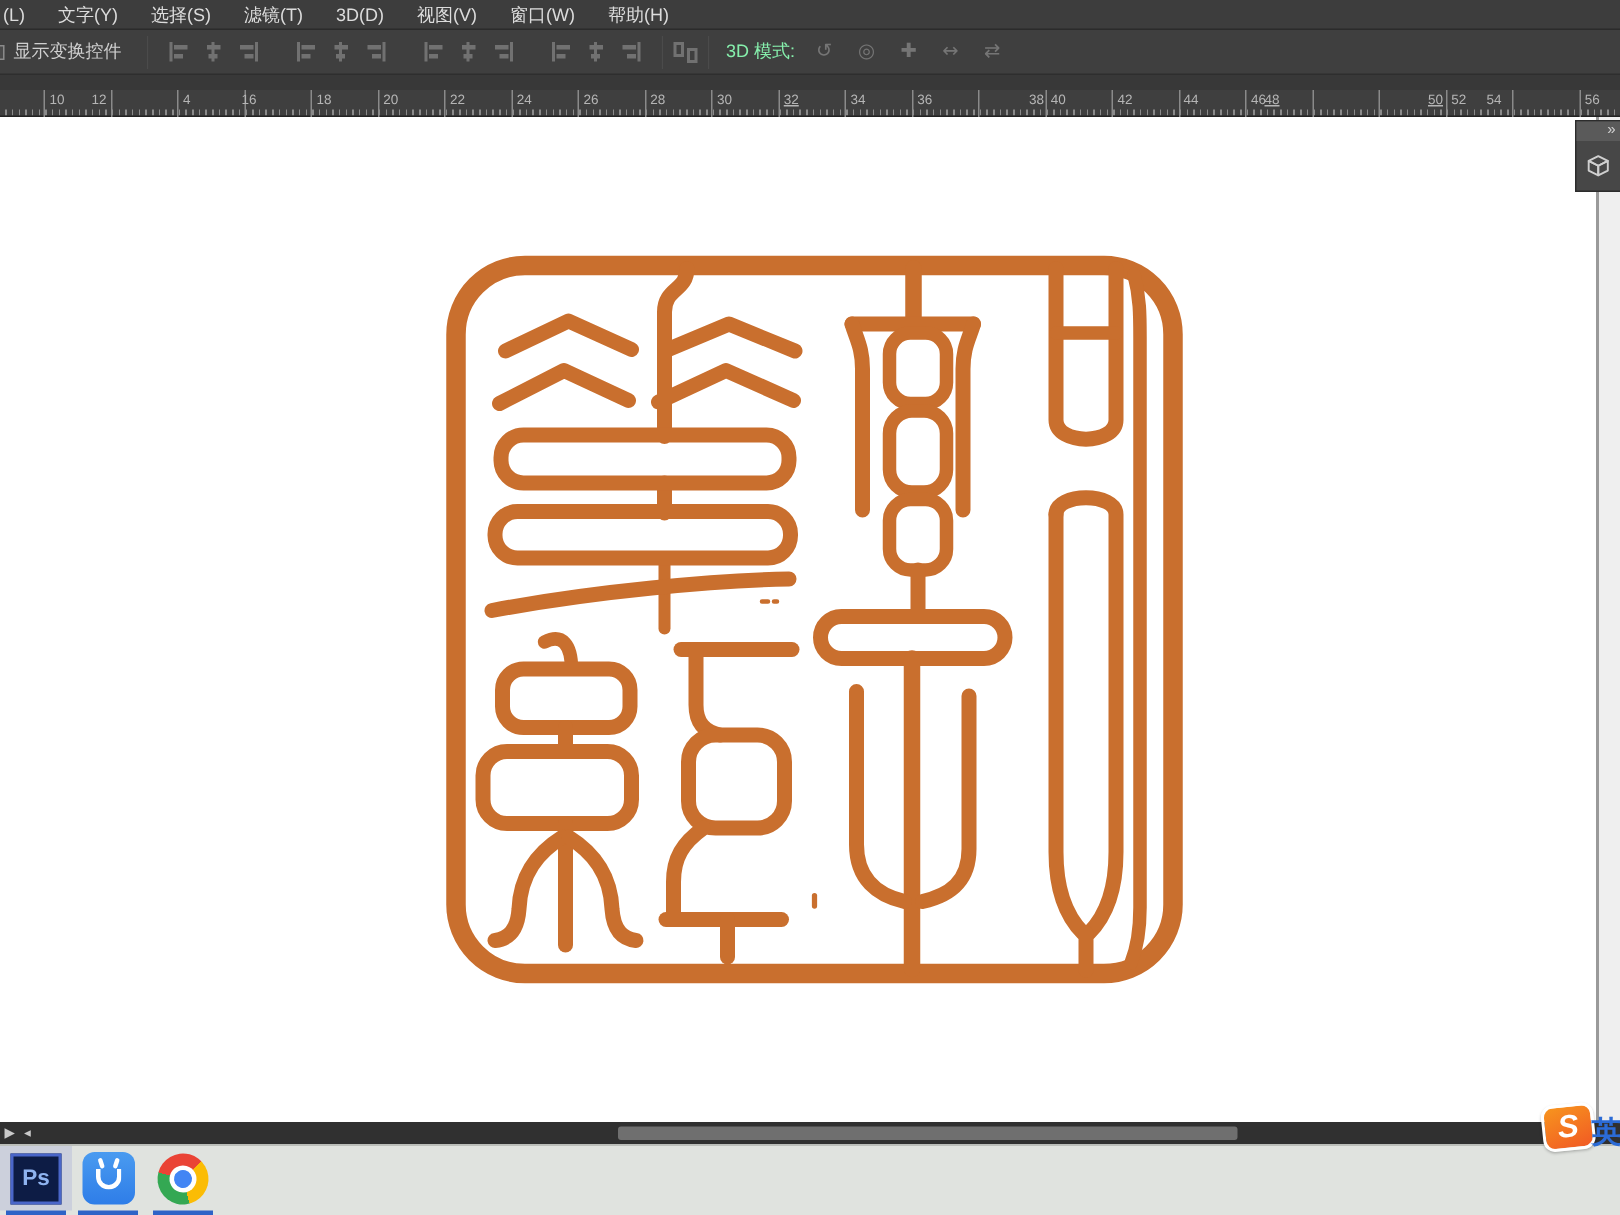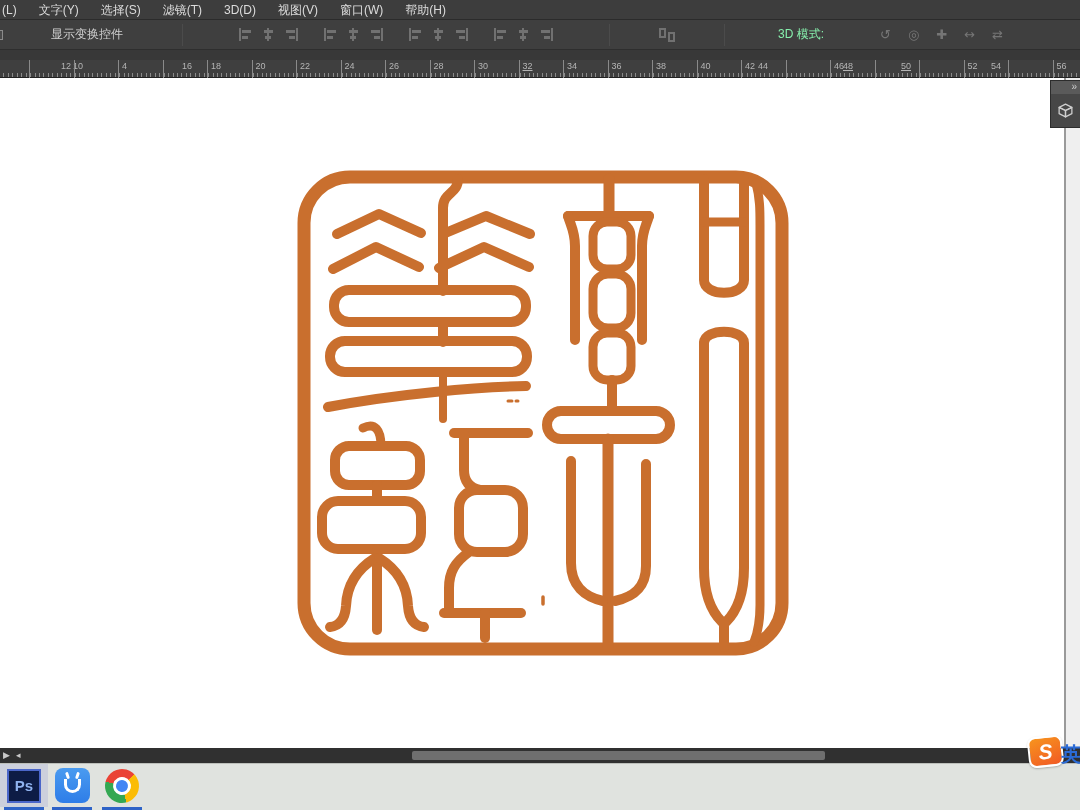--- a/index.html
+++ b/index.html
@@ -11,21 +11,21 @@
   #menubar { position:absolute; left:0; top:0; width:1080px; height:20px;
     background:#3d3d3d; display:flex; align-items:center; gap:0;
     border-bottom:1px solid #2b2b2b; }
   .menu-item { color:#dcdcdc; font-size:12px; padding:0 11px; height:20px;
     line-height:20px; white-space:nowrap; cursor:default; }
   .menu-item:first-child { padding-left:2px; }
 
   
   #optionsbar { position:absolute; left:0; top:20px; width:1080px; height:30px;
     background:#3f3f3f; display:flex; align-items:center;
-    border-bottom:1px solid #2e2e2e;gap:42px; }
+    border-bottom:1px solid #2e2e2e; }
   .opt-check { width:10px; height:10px; border:1px solid #8a8a8a;
     background:#4a4a4a; margin-left:-7px; }
   .opt-label { color:#cfcfcf; font-size:12px; margin:0 10px 0 6px; }
   .vsep { width:1px; height:22px; background:#313131; border-right:1px solid #4b4b4b;
     margin:0 7px; }
   .ico-row { display:flex; align-items:center; gap:8px; margin:0 6px; }
   .al-ico { width:15px; height:14px; position:relative; opacity:.55; }
   .al-ico .bar1,.al-ico .bar2 { position:absolute; background:#9a9a9a; height:3px; }
   .al-ico .bar1 { width:9px; top:2px; }
   .al-ico .bar2 { width:6px; top:8px; }
@@ -209,27 +209,27 @@
         <span class="threeD-ico">✚</span>
         <span class="threeD-ico">↔</span>
         <span class="threeD-ico">⇄</span>
       </div>
   </div>
 
   <div id="midstrip"></div>
 
   <div id="ruler">
       <div class="ruler-tick" style="left: 29px;"></div>
-      <span class="ruler-num" style="left: 33px; margin-left: 40px;">10</span>
+      <span class="ruler-num" style="left: 33px;">10</span>
       <div class="ruler-tick" style="left: 73.5px;"></div>
       <span class="ruler-num" style="left: 61px;">12</span>
       <div class="ruler-tick" style="left: 118px;"></div>
       <span class="ruler-num" style="left: 122px;">4</span>
       <div class="ruler-tick" style="left: 162.5px;"></div>
-      <span class="ruler-num" style="left: 182px;">16</span>
+      <span class="ruler-num" style="left: 161px;">16</span>
       <div class="ruler-tick" style="left: 207px;"></div>
       <span class="ruler-num" style="left: 211px;">18</span>
       <div class="ruler-tick" style="left: 251.5px;"></div>
       <span class="ruler-num" style="left: 255.5px;">20</span>
       <div class="ruler-tick" style="left: 296px;"></div>
       <span class="ruler-num" style="left: 300px;">22</span>
       <div class="ruler-tick" style="left: 340.5px;"></div>
       <span class="ruler-num" style="left: 344.5px;">24</span>
       <div class="ruler-tick" style="left: 385px;"></div>
       <span class="ruler-num" style="left: 389px;">26</span>
@@ -237,33 +237,33 @@
       <span class="ruler-num" style="left: 433.5px;">28</span>
       <div class="ruler-tick" style="left: 474px;"></div>
       <span class="ruler-num" style="left: 478px;">30</span>
       <div class="ruler-tick" style="left: 518.5px;"></div>
       <span class="ruler-num" style="left: 522.5px; text-decoration: underline;">32</span>
       <div class="ruler-tick" style="left: 563px;"></div>
       <span class="ruler-num" style="left: 567px;">34</span>
       <div class="ruler-tick" style="left: 607.5px;"></div>
       <span class="ruler-num" style="left: 611.5px;">36</span>
       <div class="ruler-tick" style="left: 652px;"></div>
-      <span class="ruler-num" style="left: 656px; text-align: center;">38</span>
+      <span class="ruler-num" style="left: 686px; text-align: center;">38</span>
       <div class="ruler-tick" style="left: 696.5px;"></div>
       <span class="ruler-num" style="left: 700.5px;">40</span>
       <div class="ruler-tick" style="left: 741px;"></div>
       <span class="ruler-num" style="left: 745px;">42</span>
       <div class="ruler-tick" style="left: 785.5px;"></div>
-      <span class="ruler-num" style="left: 758px;">44</span>
+      <span class="ruler-num" style="left: 789px;">44</span>
       <div class="ruler-tick" style="left: 830px;"></div>
       <span class="ruler-num" style="left: 834px;">46</span>
       <div class="ruler-tick" style="left: 874.5px;"></div>
       <span class="ruler-num" style="left: 843px; text-decoration: underline;">48</span>
       <div class="ruler-tick" style="left: 919px;"></div>
-      <span class="ruler-num" style="left: 901px; text-decoration: underline;">50</span>
+      <span class="ruler-num" style="left: 952px; text-decoration: underline;">50</span>
       <div class="ruler-tick" style="left: 963.5px;"></div>
       <span class="ruler-num" style="left: 967.5px;">52</span>
       <div class="ruler-tick" style="left: 1008px;"></div>
       <span class="ruler-num" style="left: 991px;">54</span>
       <div class="ruler-tick" style="left: 1052.5px;"></div>
       <span class="ruler-num" style="left: 1056.5px;">56</span>
     </div>
 
   <div id="canvas"></div>
   <div id="canvas-edge"></div>

